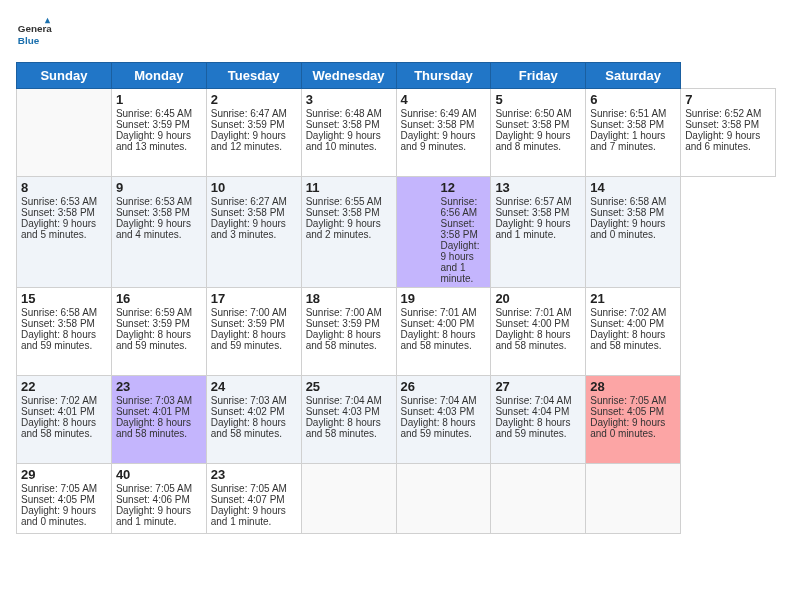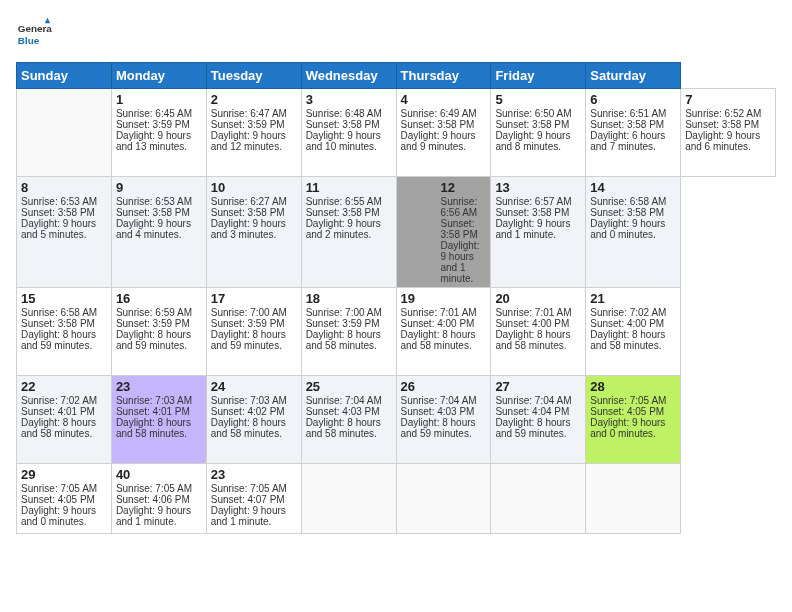--- a/index.html
+++ b/index.html
@@ -46,21 +46,21 @@
       width: 100%;
       border-collapse: collapse;
       table-layout: fixed;
     }
     .calendar th {
       background: #2176c7;
       color: #fff;
       font-size: 13px;
       font-weight: bold;
       padding: 5px 4px;
-      text-align: left;
+      text-align: center;
       border: 1px solid #1a5fa0;
     }
     .calendar td {
       vertical-align: top;
       border: 1px solid #d0d0d0;
       padding: 3px 4px;
       font-size: 10px;
       color: #333;
       background: #fff;
       height: 88px;
@@ -142,21 +142,21 @@
           <td>
             <span class="day-number">5</span>
             <div>Sunrise: 6:50 AM</div>
             <div>Sunset: 3:58 PM</div>
             <div>Daylight: 9 hours and 8 minutes.</div>
           </td>
           <td>
             <span class="day-number">6</span>
             <div>Sunrise: 6:51 AM</div>
             <div>Sunset: 3:58 PM</div>
-            <div>Daylight: 6 hours and 7 minutes.</div>
+            <div>Daylight: 1 hours and 7 minutes.</div>
           </td>
           <td>
             <span class="day-number">7</span>
             <div>Sunrise: 6:52 AM</div>
             <div>Sunset: 3:58 PM</div>
             <div>Daylight: 9 hours and 6 minutes.</div>
           </td>
         </tr>
         <tr>
           <td style="background: rgb(240, 244, 249);">
@@ -176,21 +176,21 @@
             <div>Sunrise: 6:27 AM</div>
             <div>Sunset: 3:58 PM</div>
             <div>Daylight: 9 hours and 3 minutes.</div>
           </td>
           <td style="background: rgb(240, 244, 249); margin-top: 24px;">
             <span class="day-number">11</span>
             <div>Sunrise: 6:55 AM</div>
             <div>Sunset: 3:58 PM</div>
             <div>Daylight: 9 hours and 2 minutes.</div>
           </td>
-          <td style="background: #a3a3a3; padding-left: 44px;">
+          <td style="background: #c4b5fd; padding-left: 44px;">
             <span class="day-number">12</span>
             <div>Sunrise: 6:56 AM</div>
             <div>Sunset: 3:58 PM</div>
             <div>Daylight: 9 hours and 1 minute.</div>
           </td>
           <td style="background: rgb(240, 244, 249);">
             <span class="day-number">13</span>
             <div>Sunrise: 6:57 AM</div>
             <div>Sunset: 3:58 PM</div>
             <div>Daylight: 9 hours and 1 minute.</div>
@@ -276,21 +276,21 @@
             <div>Sunrise: 7:04 AM</div>
             <div>Sunset: 4:03 PM</div>
             <div>Daylight: 8 hours and 59 minutes.</div>
           </td>
           <td style="background: rgb(240, 244, 249);">
             <span class="day-number">27</span>
             <div>Sunrise: 7:04 AM</div>
             <div>Sunset: 4:04 PM</div>
             <div>Daylight: 8 hours and 59 minutes.</div>
           </td>
-          <td style="background: #bef264;">
+          <td style="background: #fca5a5;">
             <span class="day-number">28</span>
             <div>Sunrise: 7:05 AM</div>
             <div>Sunset: 4:05 PM</div>
             <div>Daylight: 9 hours and 0 minutes.</div>
           </td>
         </tr>
         <tr class="last-row">
           <td>
             <span class="day-number">29</span>
             <div>Sunrise: 7:05 AM</div>

